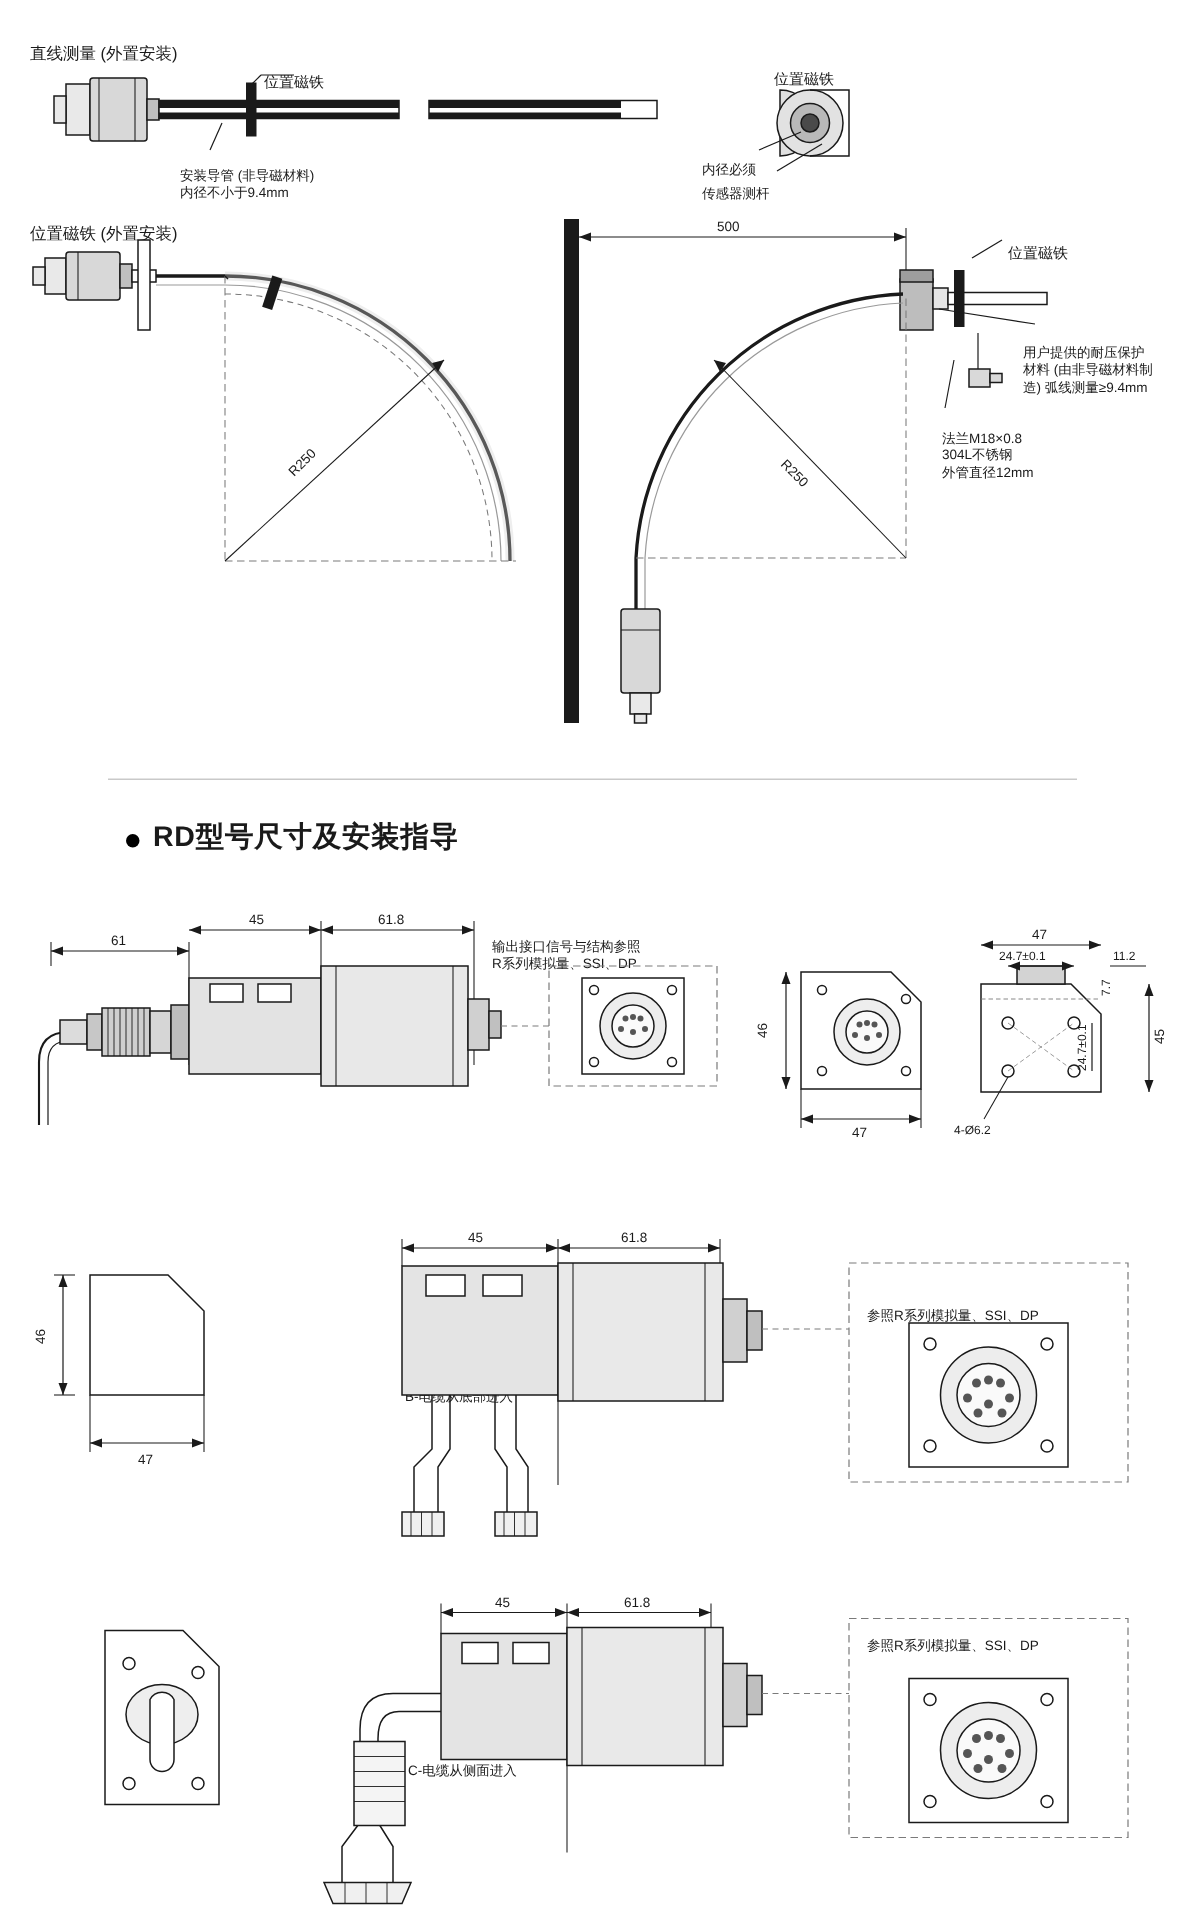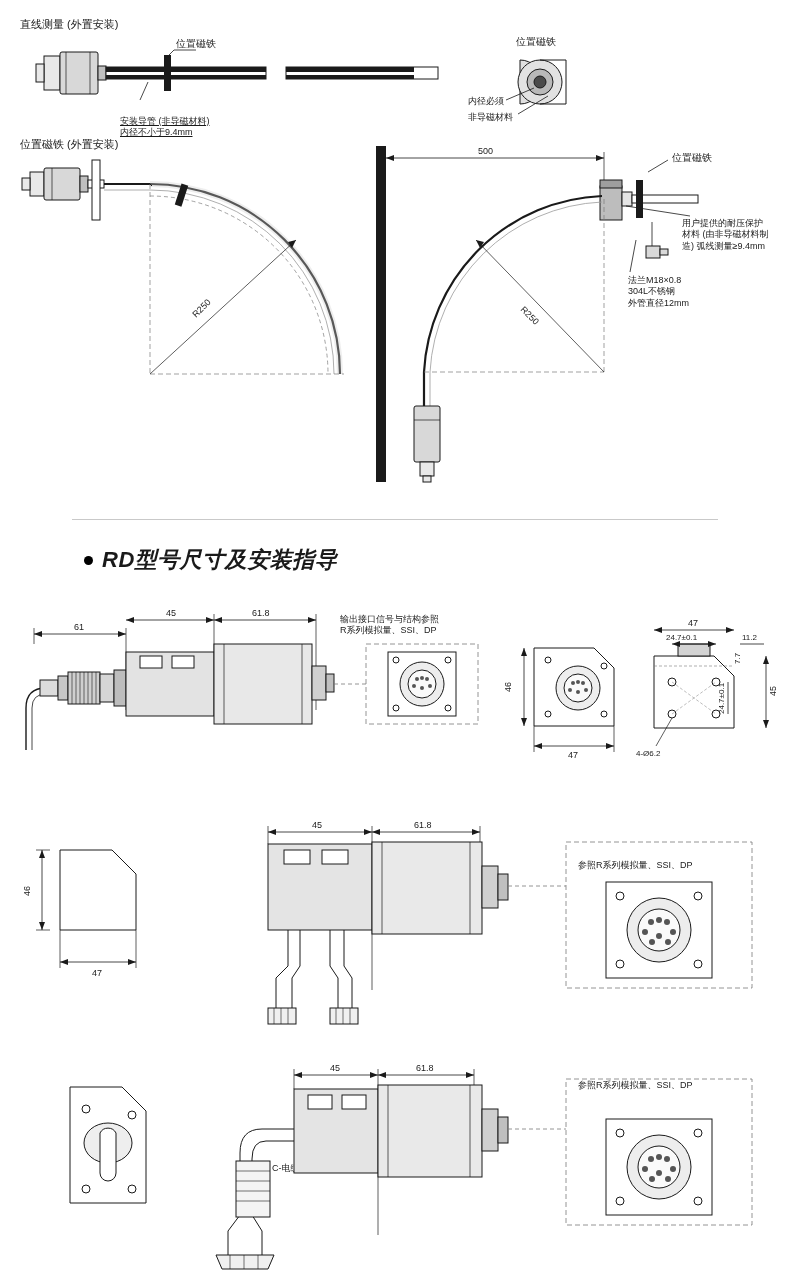--- a/index.html
+++ b/index.html
@@ -1,40 +1,40 @@
 <!DOCTYPE html>
 <html><head>
 <meta charset="utf-8">
 <style>
   html,body{margin:0;padding:0;}
   body{
     width:790px;height:1285px;position:relative;background:#ffffff;
     font-family:"Liberation Sans","DejaVu Sans",sans-serif;
     color:#1a1a1a;overflow:hidden;
   }
-  .lbl{position:absolute;font-size:10px;line-height:1.25;white-space:pre;color:#1a1a1a;}
+  .lbl{position:absolute;font-size:10px;line-height:1.25;white-space:pre;color:#1a1a1a;margin-top:12px;}
   .lbl.sm{font-size:9px;}
-  .sec-title{position:absolute;font-size:22px;font-weight:bold;letter-spacing:.5px;font-style:italic;}
+  .sec-title{position:absolute;font-size:19px;font-weight:bold;letter-spacing:.5px;}
   .bullet{position:absolute;width:9px;height:9px;border-radius:50%;background:#000;}
   .hr{position:absolute;height:1px;background:#c9c9c9;}
   svg{position:absolute;left:0;top:0;overflow:visible;}
   .dimtxt{font-size:9px;fill:#1a1a1a;font-family:"Liberation Sans",sans-serif;}
   .dimtxt8{font-size:8px;fill:#1a1a1a;font-family:"Liberation Sans",sans-serif;}
 </style>
 </head>
 <body>
 
 <div class="lbl" style="left:20px;top:18px;font-size:11px;">直线测量 (外置安装)</div>
 <div class="lbl" style="left:176px;top:38px;">位置磁铁</div>
-<div class="lbl sm" style="left:120px;top:116px;text-decoration:underline;">安装导管 (非导磁材料)
+<div class="lbl sm" style="left:120px;top:100px;">安装导管 (非导磁材料)
 内径不小于9.4mm</div>
 
 <div class="lbl" style="left:516px;top:36px;">位置磁铁</div>
 <div class="lbl sm" style="left:468px;top:96px;">内径必须</div>
-<div class="lbl sm" style="left:468px;top:112px;">非导磁材料</div>
+<div class="lbl sm" style="left:468px;top:112px;">传感器测杆</div>
 
 <div class="lbl" style="left:20px;top:138px;font-size:11px;">位置磁铁 (外置安装)</div>
 <div class="lbl" style="left:672px;top:152px;">位置磁铁</div>
 <div class="lbl sm" style="left:682px;top:218px;">用户提供的耐压保护
 材料 (由非导磁材料制
 造) 弧线测量≥9.4mm</div>
 <div class="lbl sm" style="left:628px;top:275px;">法兰M18×0.8
 304L不锈钢
 外管直径12mm</div>
 
@@ -134,21 +134,21 @@
     <polygon points="476,240 484,242 480,248" fill="#1a1a1a"></polygon>
     <text class="dimtxt" x="520" y="310" transform="rotate(45 520 310)">R250</text>
   </g>
 </svg>
 
 <div class="hr" style="left:72px;top:519px;width:646px;"></div>
 
 <div class="bullet" style="left:84px;top:556px;"></div>
 <div class="sec-title" style="left:102px;top:545px;">RD型号尺寸及安装指导</div>
 
-<div class="lbl sm" style="left:340px;top:614px;">输出接口信号与结构参照
+<div class="lbl sm" style="left:328px;top:614px;">输出接口信号与结构参照
 R系列模拟量、SSI、DP</div>
 <div class="lbl sm" style="left:131px;top:694px;">S-电缆从侧面进入</div>
 
 <svg width="790" height="200" style="left:0;top:600px;">
 
   <line x1="34" y1="34" x2="126" y2="34" stroke="#1a1a1a" stroke-width="0.8"></line>
   <polygon points="34,34 42,31 42,37" fill="#1a1a1a"></polygon>
   <polygon points="126,34 118,31 118,37" fill="#1a1a1a"></polygon>
   <line x1="34" y1="28" x2="34" y2="44" stroke="#1a1a1a" stroke-width="0.7"></line>
   <line x1="126" y1="28" x2="126" y2="110" stroke="#1a1a1a" stroke-width="0.7"></line>

